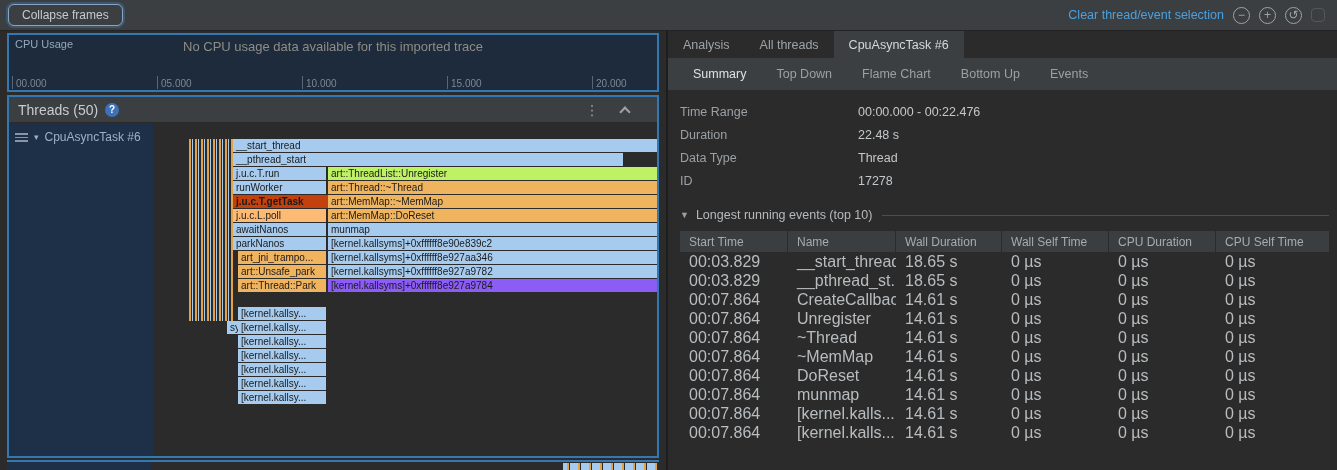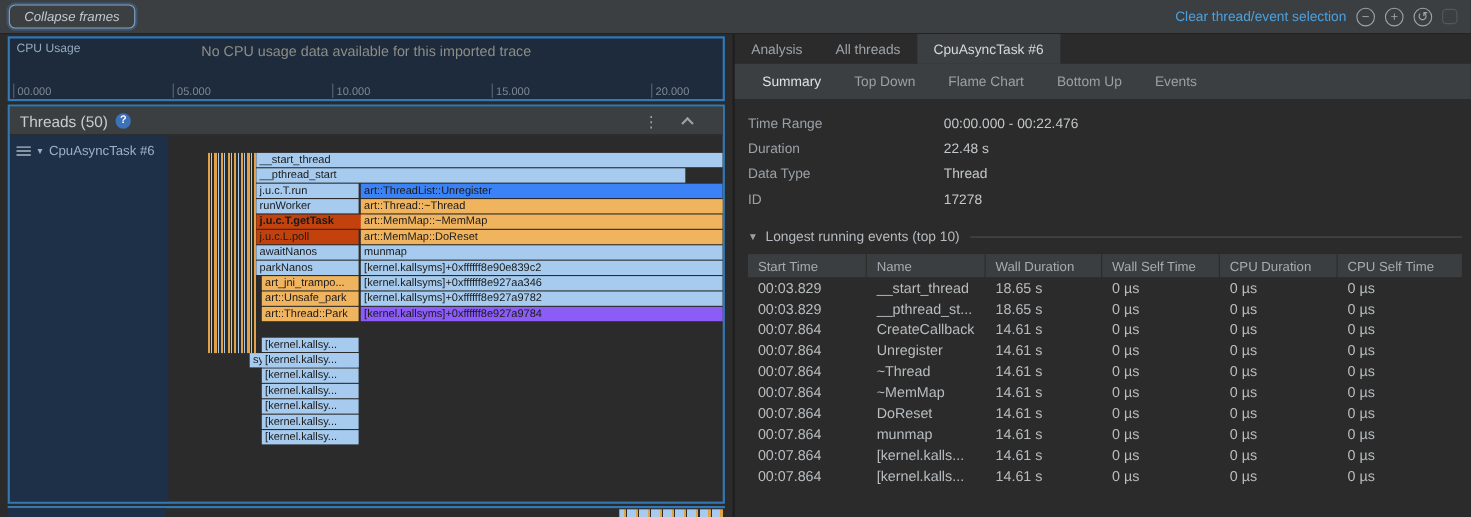--- a/index.html
+++ b/index.html
@@ -9,21 +9,21 @@
     background:#2b2b2b; font-family:"Liberation Sans", sans-serif; color:#bbbbbb;
     font-size:12px;
   }
 
   
   .topbar { position:absolute; top:0; left:0; right:0; height:31px; background:#3c3f41;
     border-bottom:1px solid #232323; display:flex; align-items:center; }
   .btn-collapse { margin-left:8px; padding:3px 13px; background:#3c3f41;
     border:1px solid #88a4c2; border-radius:6px; color:#c3cad0; font-size:12px;
     font-family:"Liberation Sans", sans-serif;
-    box-shadow:0 0 0 2px rgba(62,113,165,.45); cursor:default;font-style:italic; }
+    box-shadow:0 0 0 2px rgba(62,113,165,.45); cursor:default; }
   .topbar-right { margin-left:auto; display:flex; align-items:center; gap:9px; padding-right:12px; }
   .link { color:#4ba0de; font-size:12.5px; }
   .icon-circle { width:17px; height:17px; border:1.5px solid #9fa4a8; border-radius:50%;
     color:#9fa4a8; display:flex; align-items:center; justify-content:center;
     font-size:12px; line-height:1; }
   .icon-frame { width:14px; height:14px; border:1.5px solid #55585a; border-radius:4px; }
 
   
   .cpu-box { position:absolute; left:7px; top:33px; width:652px; height:59px;
     background:#1d2b3c; border:2px solid #3377b3; }
@@ -88,21 +88,21 @@
   .events-header { display:flex; align-items:center; margin-top:16px; }
   .tri { font-size:9px; color:#9aa0a5; margin-right:7px; }
   .events-title { font-size:12.5px; color:#b6babd; white-space:nowrap; }
   .rule { flex:1; height:1px; background:#4b4e50; margin-left:10px; }
 
   .etable { margin-top:9px; }
   .thead, .trow { display:grid; grid-template-columns:108px 108px 106px 107px 107px 1fr; }
   .thead { background:#3b3e41; height:21px; }
   .th { display:flex; align-items:center; padding-left:9px; color:#a6abaf; font-size:12px; }
   .th:not(:last-child) { border-right:1px solid #2b2b2b; }
-  .trow { height:19px; color:#b9bdc0; font-size:13px; }
+  .trow { height:19px; color:#b9bdc0; font-size:16px; }
   .td { display:flex; align-items:center; padding-left:9px; overflow:hidden; white-space:nowrap; }
 </style>
 </head>
 <body>
 
 <div class="topbar">
   <button class="btn-collapse">Collapse frames</button>
   <div class="topbar-right">
     <span class="link">Clear thread/event selection</span>
     <span class="icon-circle">−</span>
@@ -144,32 +144,32 @@
     <div class="flame">
       <div class="stripes"></div>
     <div class="frow">
           <div class="fbar" style="left: 80px; width: 424px; background: rgb(166, 203, 238);">__start_thread</div>
         </div>
         <div class="frow">
           <div class="fbar" style="left: 80px; width: 390px; background: rgb(166, 203, 238);">__pthread_start</div>
         </div>
         <div class="frow">
           <div class="fbar" style="left: 80px; width: 93px; background: rgb(166, 203, 238);">j.u.c.T.run</div>
-          <div class="fbar" style="left: 175px; width: 329px; background: #3b82f6;">art::ThreadList::Unregister</div>
+          <div class="fbar" style="left: 175px; width: 329px; background: #bef264;">art::ThreadList::Unregister</div>
         </div>
         <div class="frow">
           <div class="fbar" style="left: 80px; width: 93px; background: rgb(166, 203, 238);">runWorker</div>
           <div class="fbar" style="left: 175px; width: 383px; background: rgb(240, 180, 95);">art::Thread::~Thread</div>
         </div>
         <div class="frow">
           <div class="fbar" style="left: 80px; width: 100px; background: #c2410c; font-weight: bold;">j.u.c.T.getTask</div>
           <div class="fbar" style="left: 175px; width: 329px; background: rgb(240, 180, 95);">art::MemMap::~MemMap</div>
         </div>
         <div class="frow">
-          <div class="fbar" style="left: 80px; width: 93px; background: #c2410c;">j.u.c.L.poll</div>
+          <div class="fbar" style="left: 80px; width: 93px; background: #fdba74;">j.u.c.L.poll</div>
           <div class="fbar" style="left: 175px; width: 329px; background: rgb(240, 180, 95);">art::MemMap::DoReset</div>
         </div>
         <div class="frow">
           <div class="fbar" style="left: 80px; width: 93px; background: rgb(166, 203, 238);">awaitNanos</div>
           <div class="fbar" style="left: 175px; width: 329px; background: rgb(166, 203, 238);">munmap</div>
         </div>
         <div class="frow">
           <div class="fbar" style="left: 80px; width: 93px; background: rgb(166, 203, 238);">parkNanos</div>
           <div class="fbar" style="left: 175px; width: 329px; background: rgb(166, 203, 238);">[kernel.kallsyms]+0xffffff8e90e839c2</div>
         </div>

